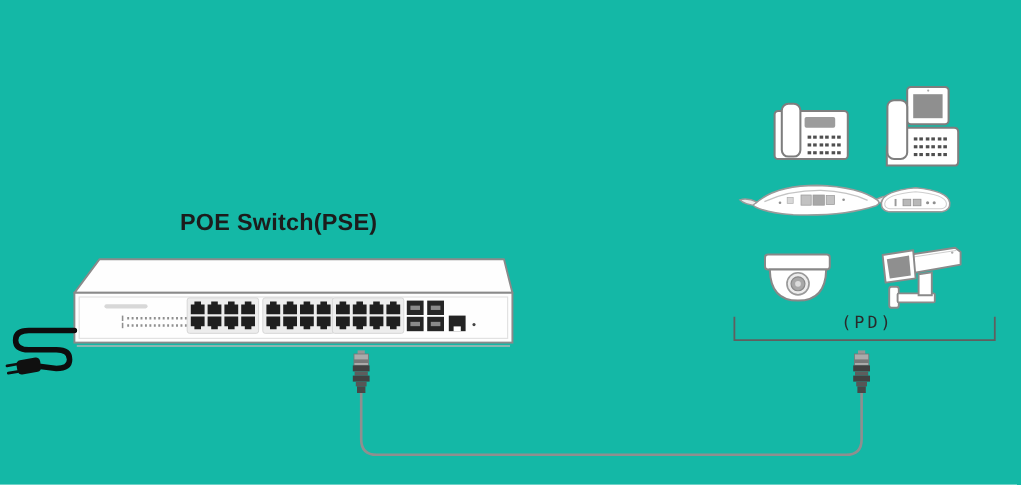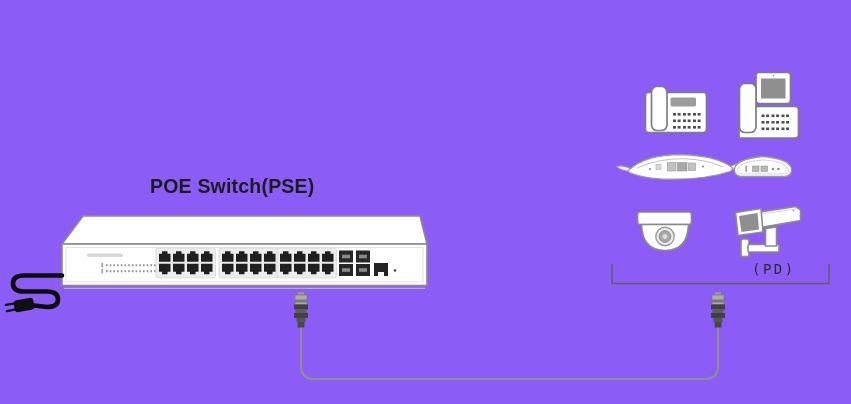--- a/index.html
+++ b/index.html
@@ -1,30 +1,30 @@
 <!DOCTYPE html>
 <html><head>
 <meta charset="utf-8">
 <style>
   html,body{margin:0;padding:0;background:#fff;}
   .canvas{
     position:relative;
     width:851px;height:404px;
-    background:#8b5cf6;
+    background:#14b8a6;
     overflow:hidden;
     font-family:"Liberation Sans",sans-serif;
   }
   .artwork{position:absolute;left:0;top:0;width:851px;height:404px;}
   .switch-label{
     position:absolute;left:150px;top:175px;width:160px;
     font-size:19.5px;font-weight:700;color:#1c1c1c;
     letter-spacing:0.2px;white-space:nowrap;
   }
   .pd-label{
-    position:absolute;left:752px;top:261px;width:70px;
+    position:absolute;left:701px;top:261px;width:70px;
     font-family:"DejaVu Sans Mono",monospace;
     font-size:14px;color:#2a2a2a;letter-spacing:2.5px;white-space:nowrap;
   }
 </style>
 </head>
 <body>
 
 <div class="canvas">
 
   <svg class="artwork" viewBox="0 0 851 404" xmlns="http://www.w3.org/2000/svg">

